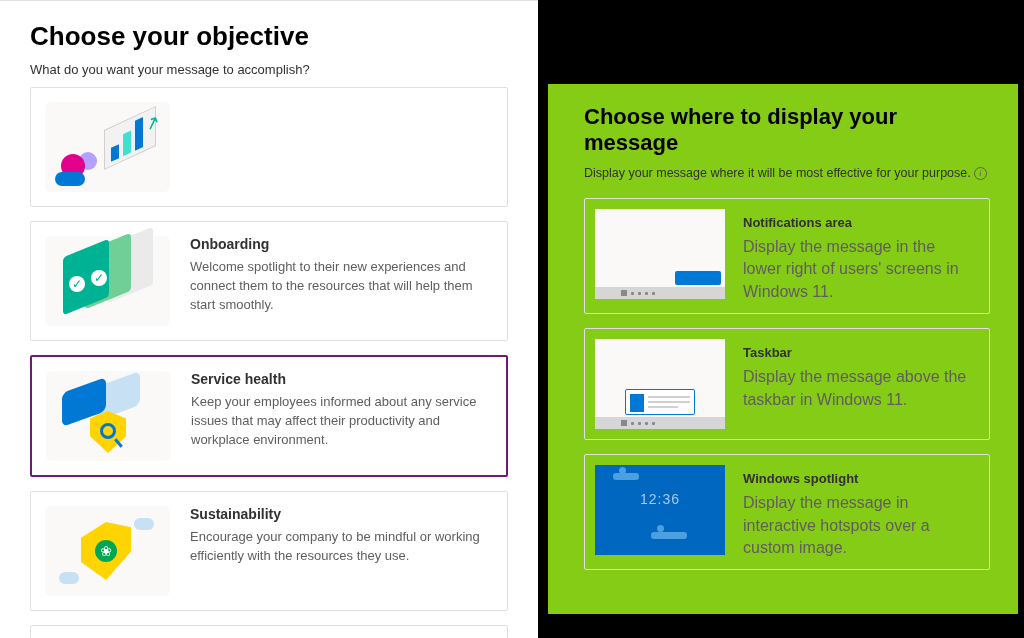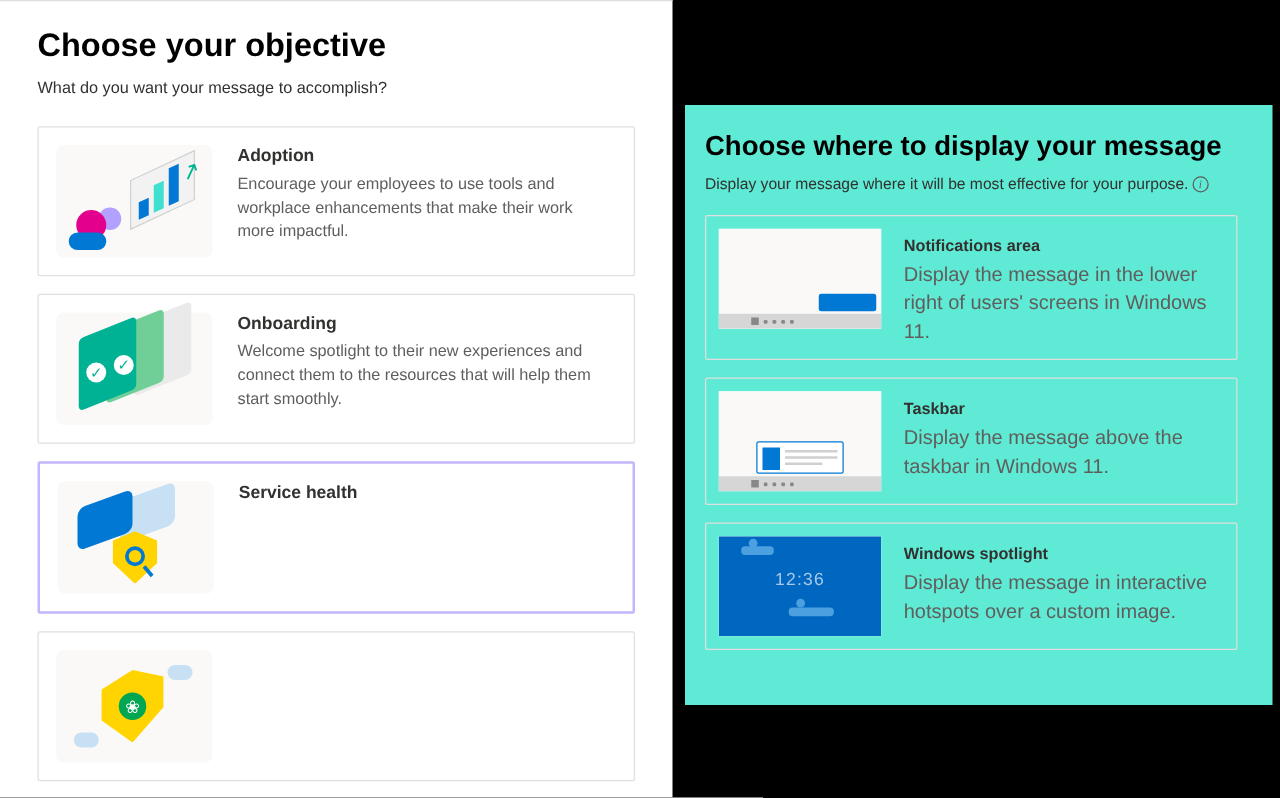--- a/index.html
+++ b/index.html
@@ -28,35 +28,35 @@
   }
   .left-panel h1 {
     font-size: 26px;
     font-weight: 700;
     margin: 0 0 10px 0;
     color: #000;
   }
   .subtitle {
     font-size: 13px;
     color: #323130;
-    margin-bottom: 24px;
+    margin-bottom: 10px;
   }
   .card {
     display: flex;
     align-items: flex-start;
     border: 1px solid #e1dfdd;
     border-radius: 2px;
     padding: 14px 18px 14px 14px;
     margin-bottom: 14px;
     background: #fff;
     cursor: pointer;
     min-height: 110px;
   }
   .card.selected {
-    border: 2px solid #c4b5fd;
+    border: 2px solid #701a75;
   }
   .card-illus {
     width: 125px;
     height: 90px;
     flex: 0 0 125px;
     background: #faf9f8;
     border-radius: 6px;
     margin-right: 20px;
     display: flex;
     align-items: center;
@@ -74,22 +74,22 @@
     font-size: 13px;
     color: #605e5c;
     line-height: 1.45;
   }
 
   
   .right-panel {
     position: absolute;
     left: 548px; top: 84px;
     width: 470px;
-    background: #5eead4;
-    padding: 20px 28px 30px 16px;
+    background: #84cc16;
+    padding: 20px 28px 30px 36px;
   }
   .right-panel h1 {
     font-size: 22px;
     font-weight: 700;
     margin: 0 0 10px 0;
     color: #000;
   }
   .r-subtitle {
     font-size: 12.5px;
     color: #323130;
@@ -113,21 +113,21 @@
     display: flex;
     border: 1px solid #e1dfdd;
     border-radius: 2px;
     padding: 10px 14px 10px 10px;
     margin-bottom: 14px;
     min-height: 96px;
     cursor: pointer;
   }
   .place-thumb {
     width: 130px;
-    height: 80px;
+    height: 90px;
     flex: 0 0 130px;
     margin-right: 18px;
     position: relative;
     background: #fff;
     overflow: hidden;
   }
   .place-title {
     font-size: 13px;
     font-weight: 600;
     margin-bottom: 6px;
@@ -262,24 +262,20 @@
         <span class="board">
             <span class="bar1"></span>
             <span class="bar2"></span>
             <span class="bar3"></span>
           </span>
         <span class="arrow">↗</span>
         <span class="p2"></span>
           <span class="p1"></span>
           <span class="p3"></span>
       </div>
-      <div class="card-body">
-        <div class="card-title">Adoption</div>
-        <div class="card-desc">Encourage your employees to use tools and workplace enhancements that make their work more impactful.</div>
-      </div>
     </div>
 
     <div class="card">
       <div class="card-illus il-onboard">
         <span class="doc d3"></span>
           <span class="doc d2"></span>
           <span class="doc d1"></span>
         <span class="chk c1">✓</span>
           <span class="chk c2">✓</span>
       </div>
@@ -291,29 +287,34 @@
 
     <div class="card selected">
       <div class="card-illus il-service">
         <span class="bubble b2"></span>
           <span class="bubble b1"></span>
         <span class="shield"></span>
           <span class="mag"></span>
       </div>
       <div class="card-body">
         <div class="card-title">Service health</div>
+        <div class="card-desc">Keep your employees informed about any service issues that may affect their productivity and workplace environment.</div>
       </div>
     </div>
 
     <div class="card">
       <div class="card-illus il-sust">
         <span class="cloud cl1"></span>
         <span class="shield"></span>
           <span class="leaf">❀</span>
         <span class="cloud cl2"></span>
+      </div>
+      <div class="card-body">
+        <div class="card-title">Sustainability</div>
+        <div class="card-desc">Encourage your company to be mindful or working efficiently with the resources they use.</div>
       </div>
     </div>
 
     <div class="card" style="min-height:60px">
       
       
     </div>
   </div>
 
   <div class="right-panel">

